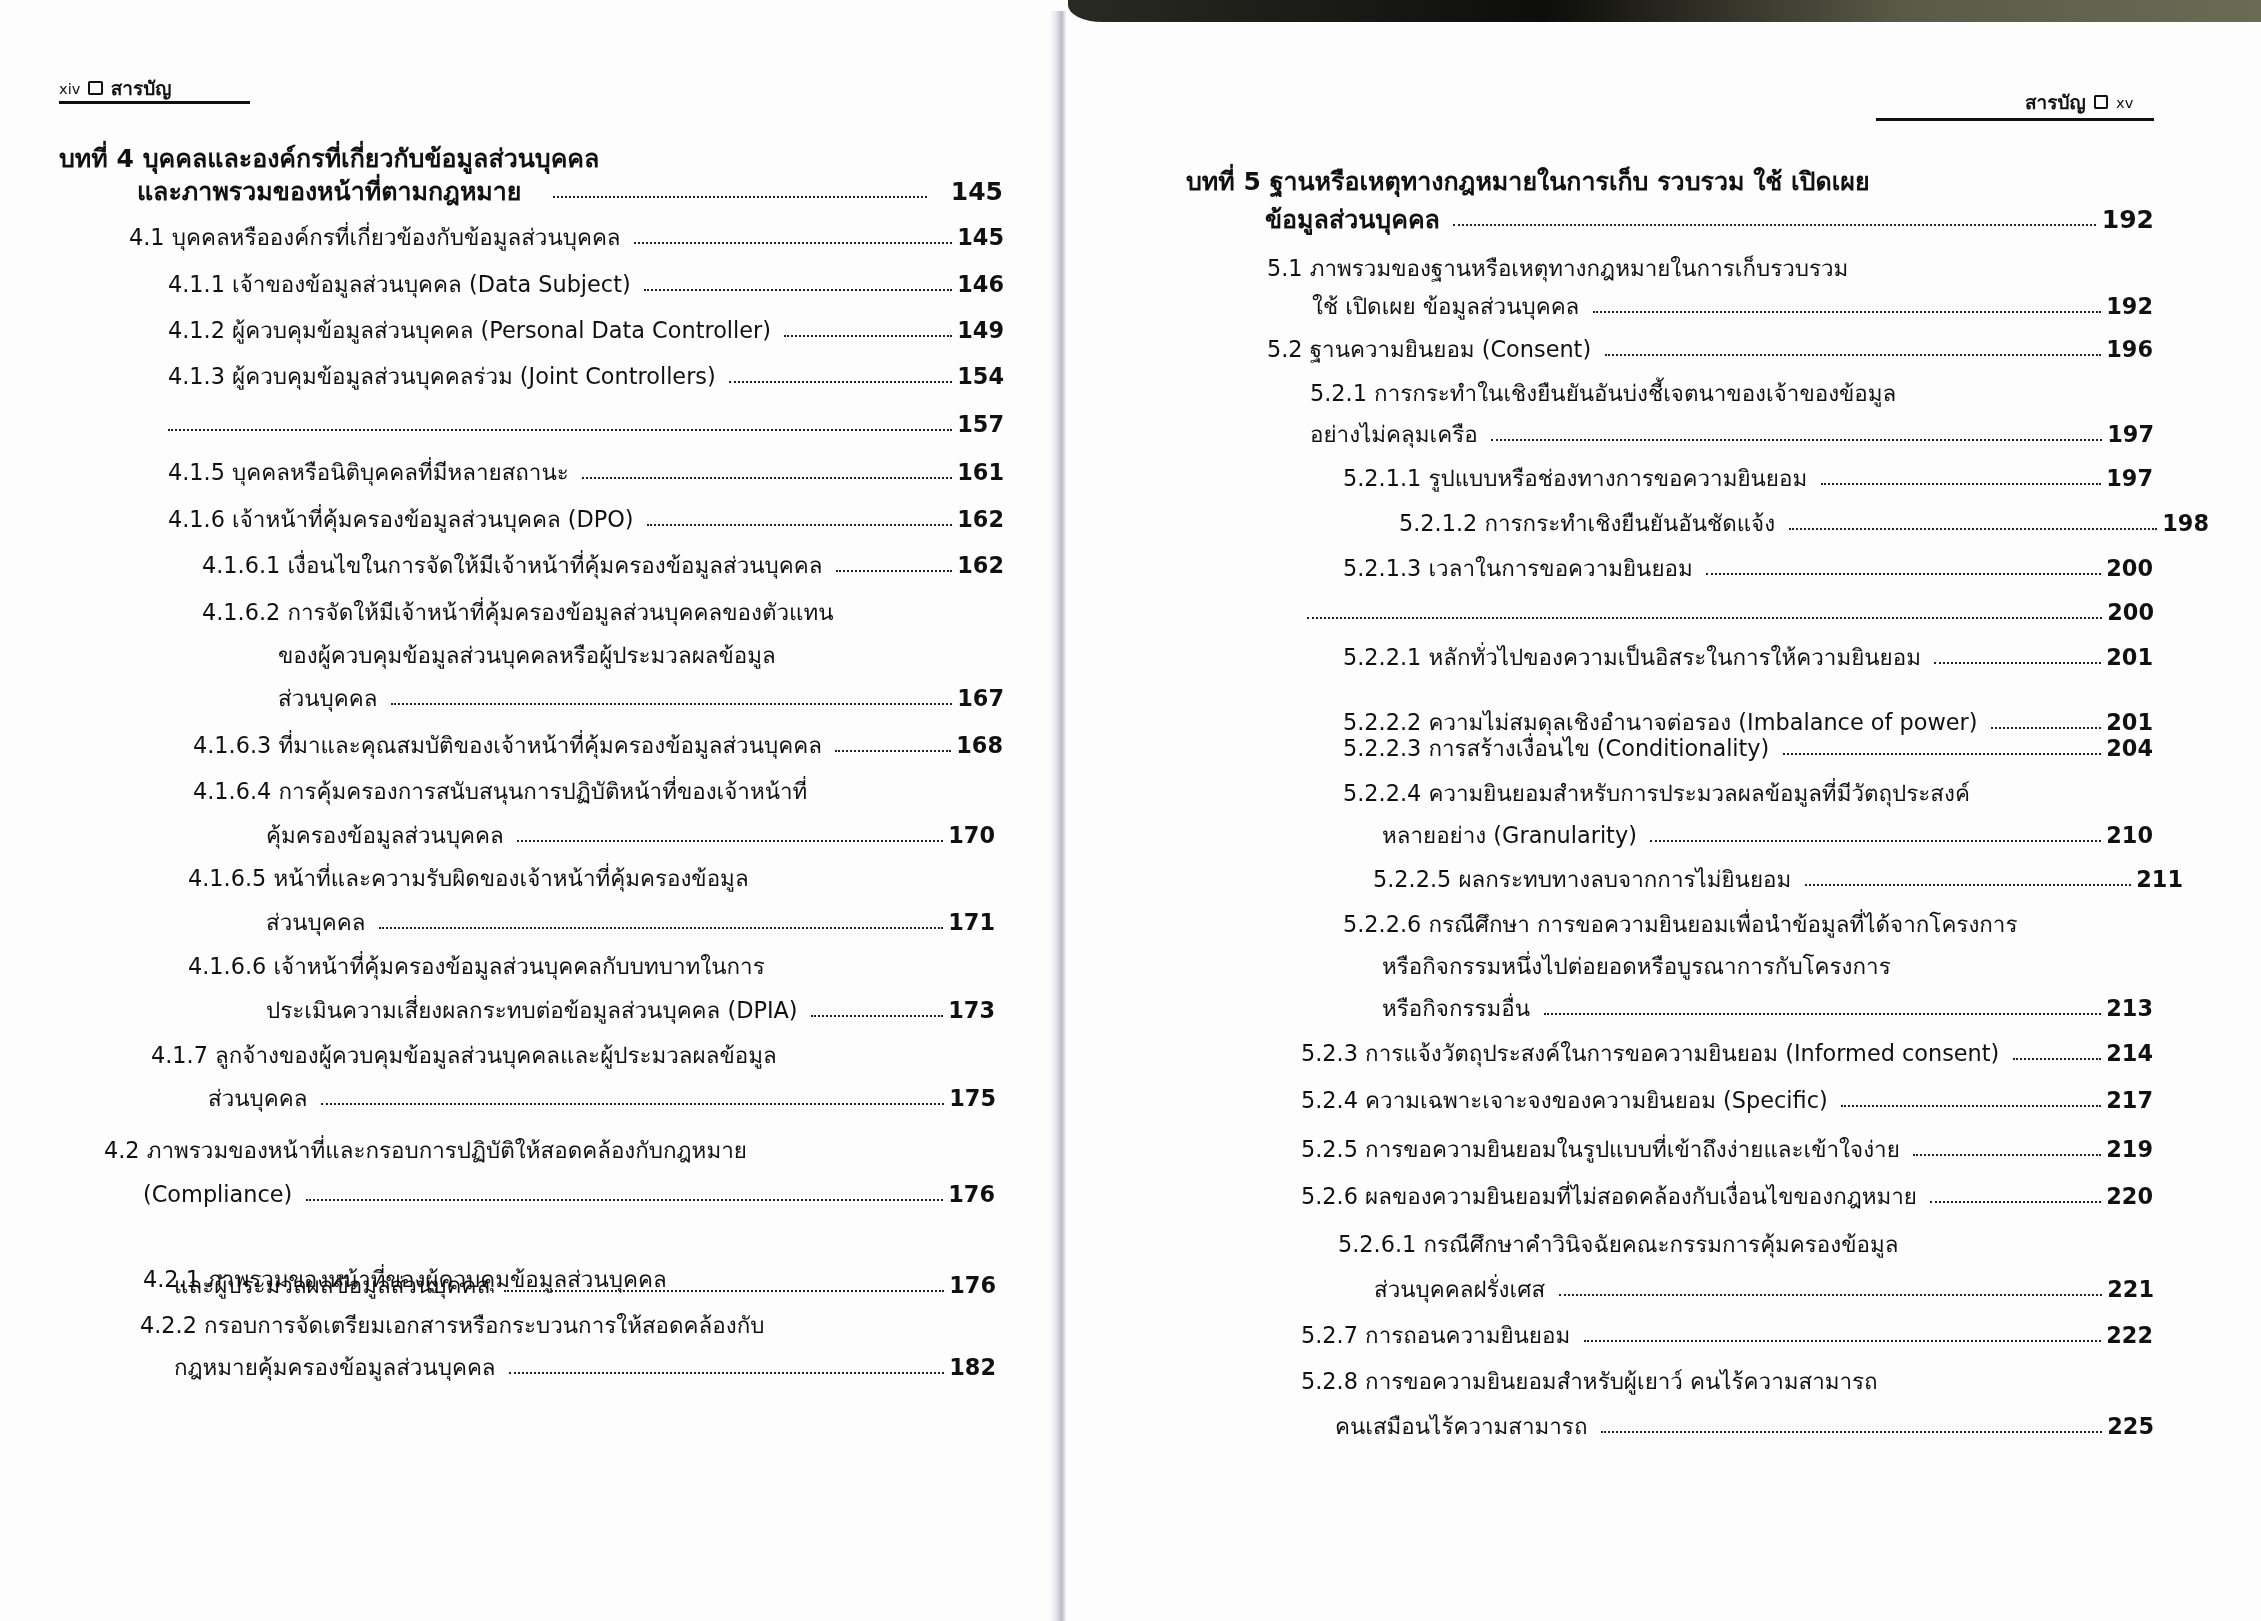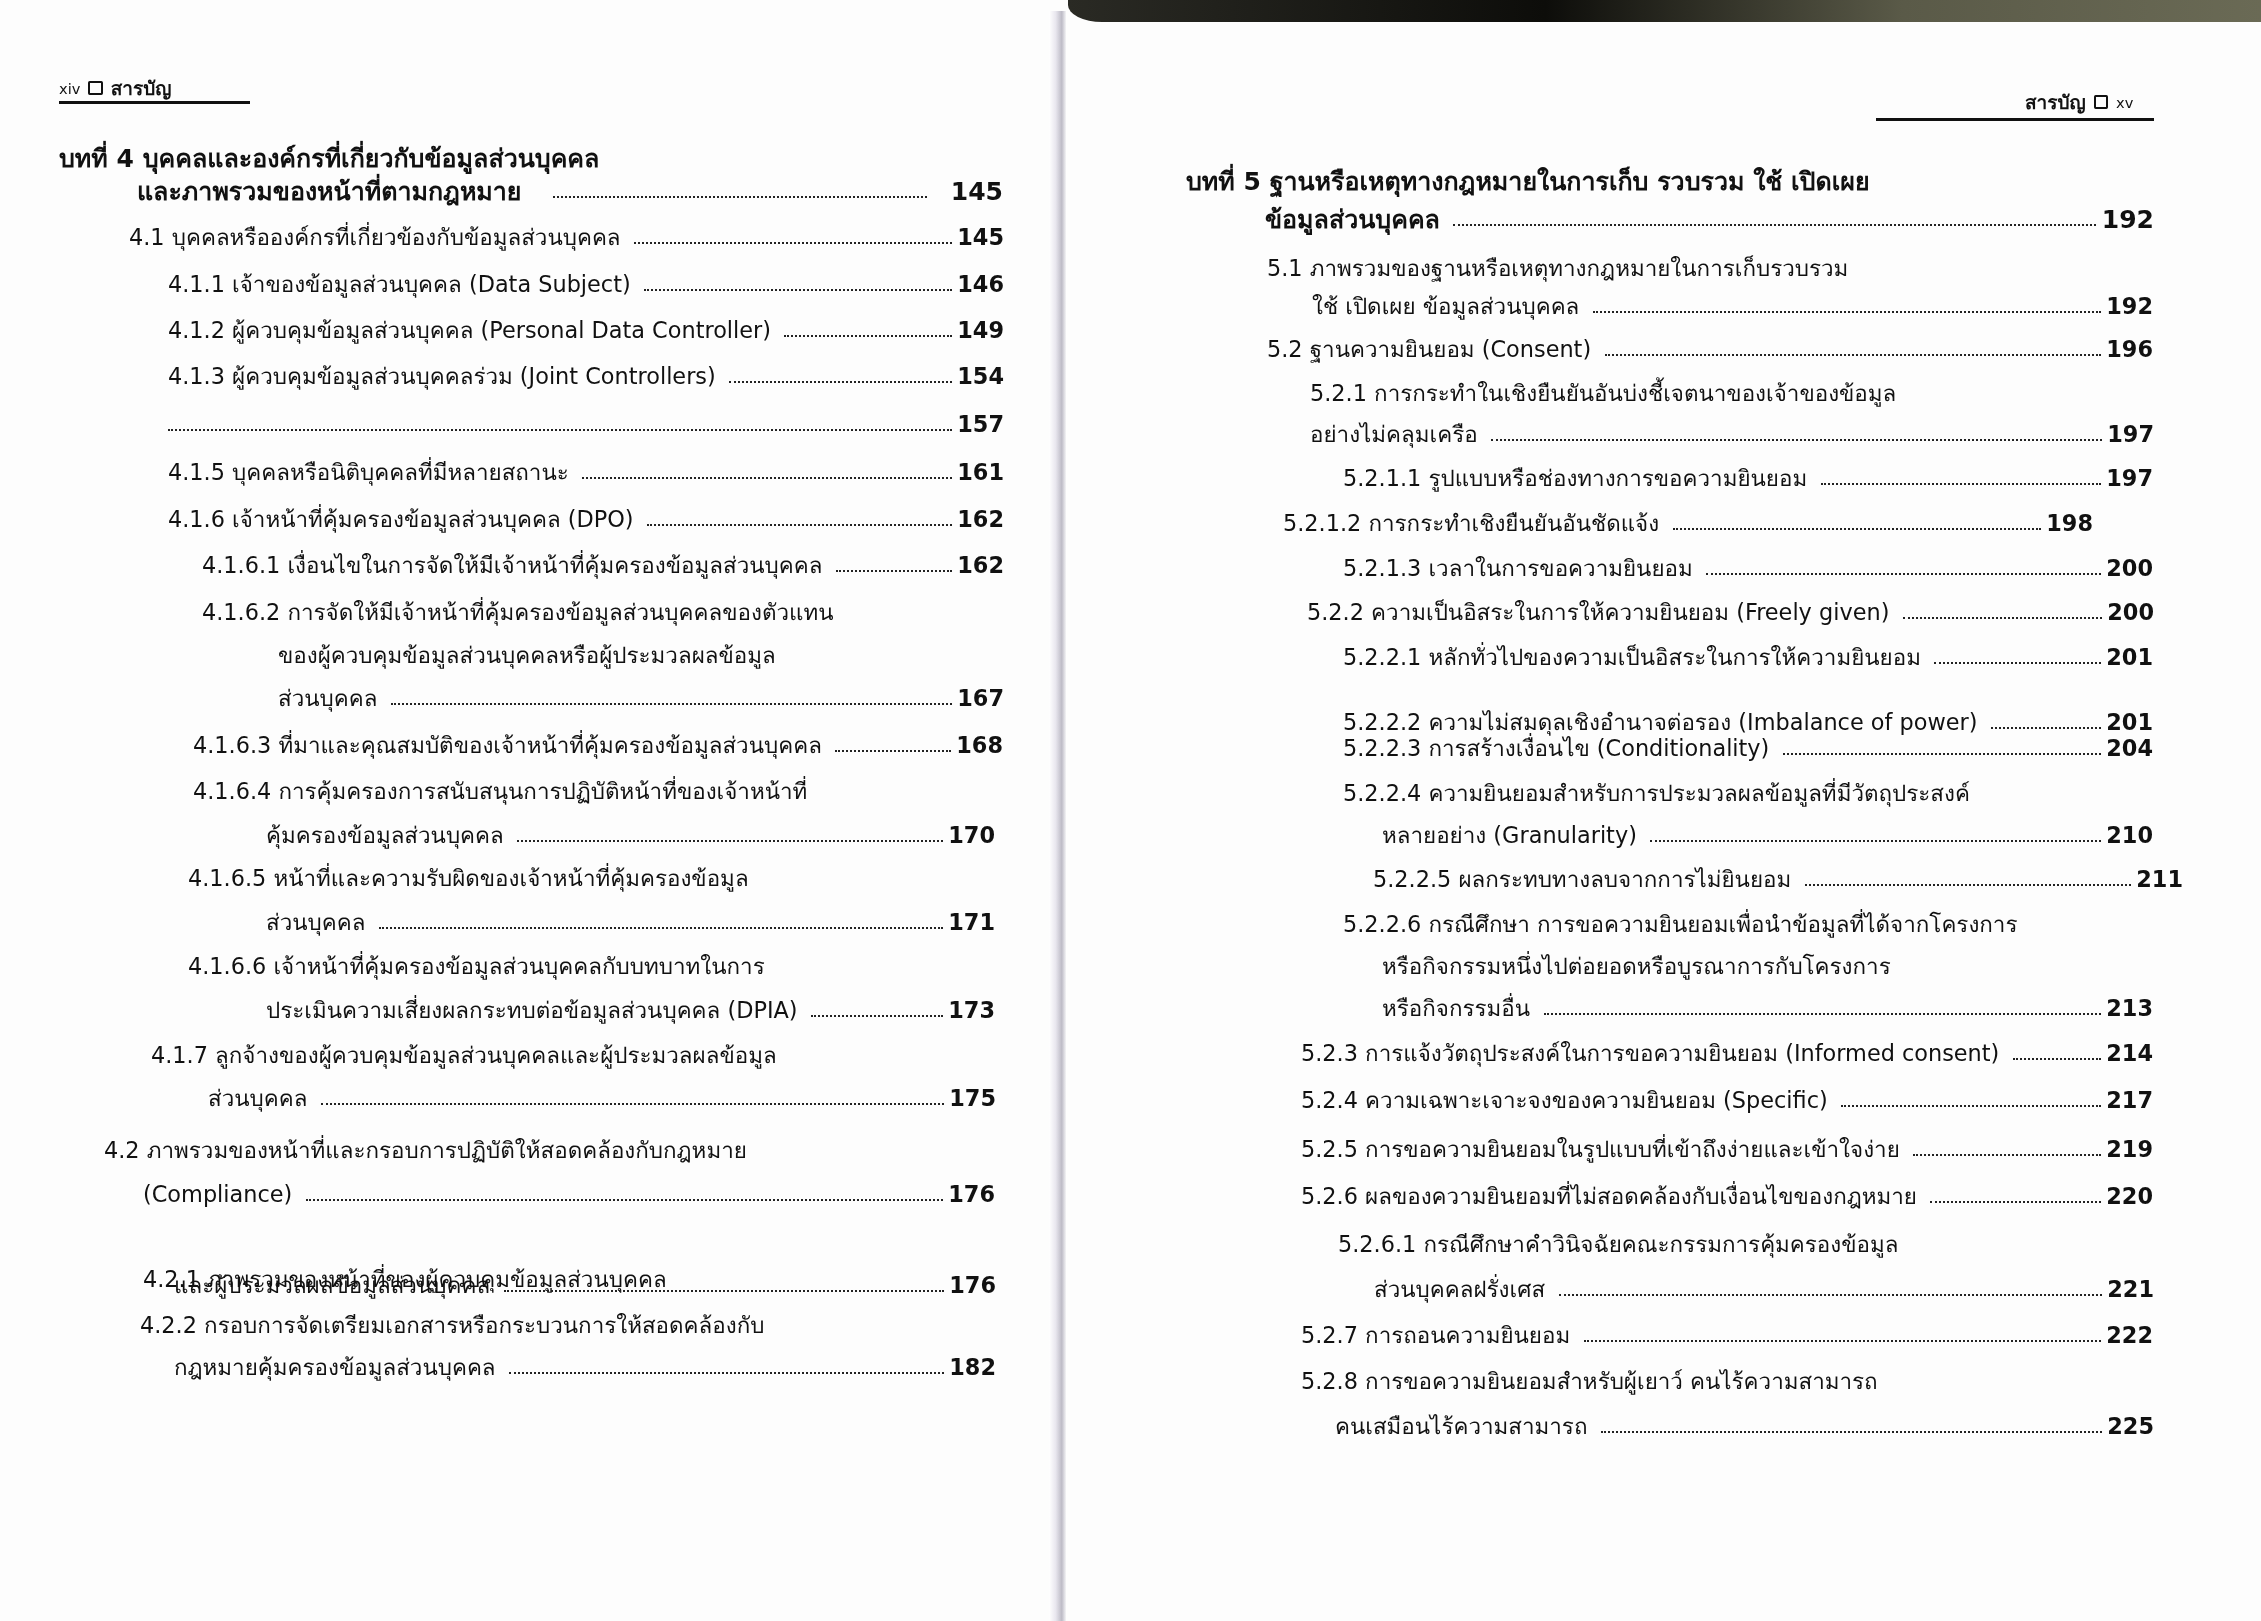--- a/index.html
+++ b/index.html
@@ -213,34 +213,33 @@
         <span class="dots"></span>
         <span class="pg">197</span>
     </div>
 
     <div class="entry" style="left:1343px; top:465px; width:810px;">
       <span class="txt">5.2.1.1 รูปแบบหรือช่องทางการขอความยินยอม</span>
         <span class="dots"></span>
         <span class="pg">197</span>
     </div>
 
-    <div class="entry" style="left:1283px; top:510px; width:810px;">
+    <div class="entry" style="left:1399px; top:510px; width:810px;">
       <span class="txt">5.2.1.2 การกระทำเชิงยืนยันอันชัดแจ้ง</span>
         <span class="dots"></span>
         <span class="pg">198</span>
     </div>
 
     <div class="entry" style="left:1343px; top:555px; width:810px;">
       <span class="txt">5.2.1.3 เวลาในการขอความยินยอม</span>
         <span class="dots"></span>
         <span class="pg">200</span>
     </div>
 
     <div class="entry" style="left:1307px; top:599px; width:847px;">
-      <span class="txt">5.2.2 ความเป็นอิสระในการให้ความยินยอม (Freely given)</span>
         <span class="dots"></span>
         <span class="pg">200</span>
     </div>
 
     <div class="entry" style="left:1343px; top:644px; width:810px;">
       <span class="txt">5.2.2.1 หลักทั่วไปของความเป็นอิสระในการให้ความยินยอม</span>
         <span class="dots"></span>
         <span class="pg">201</span>
     </div>
 

